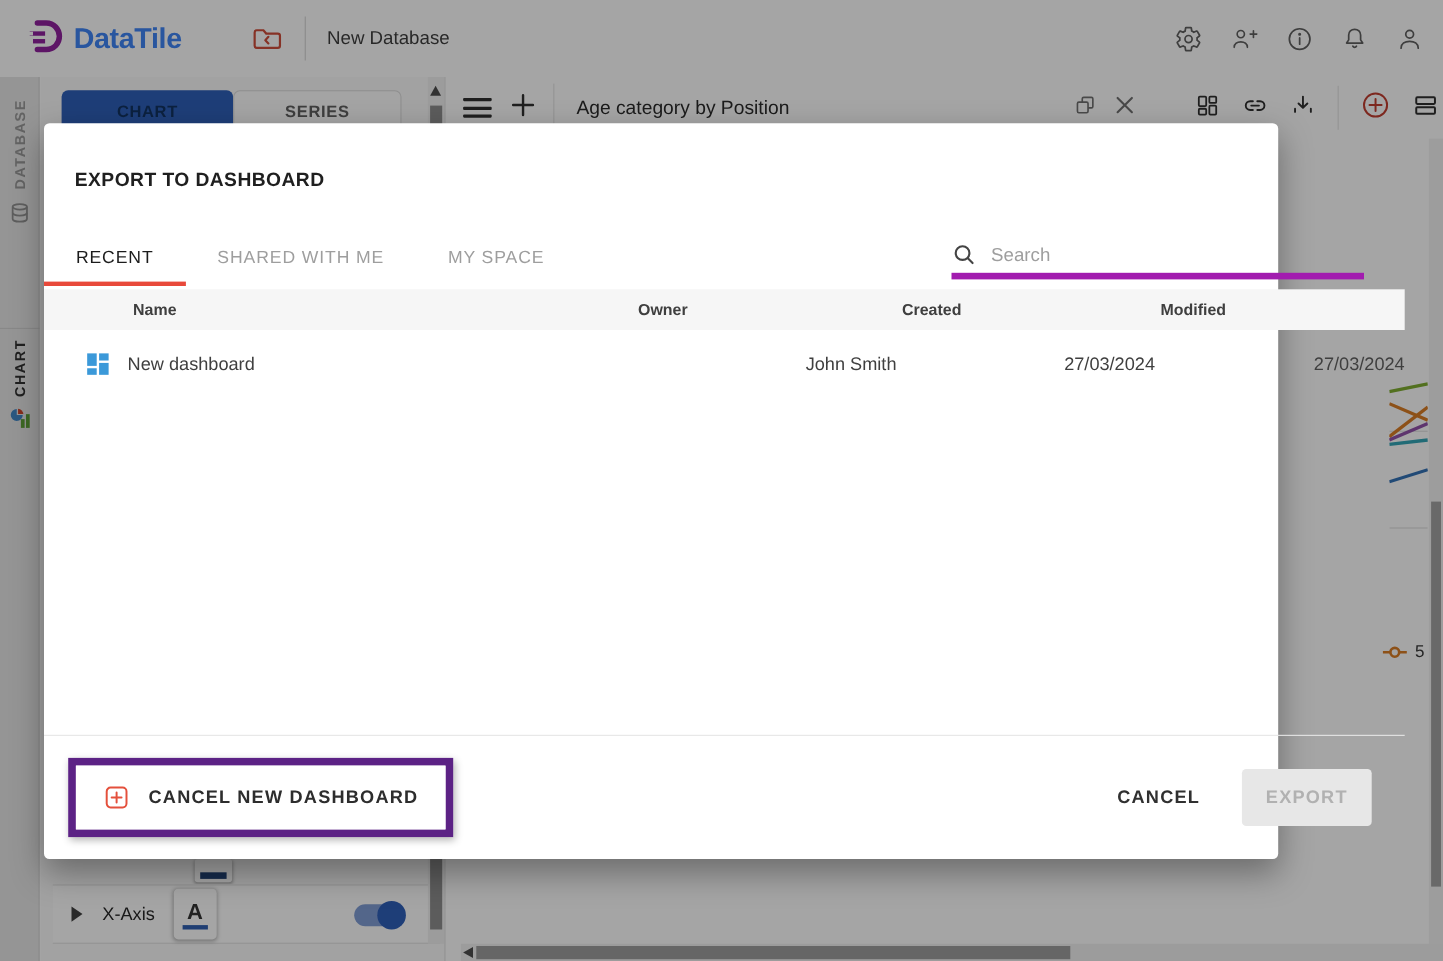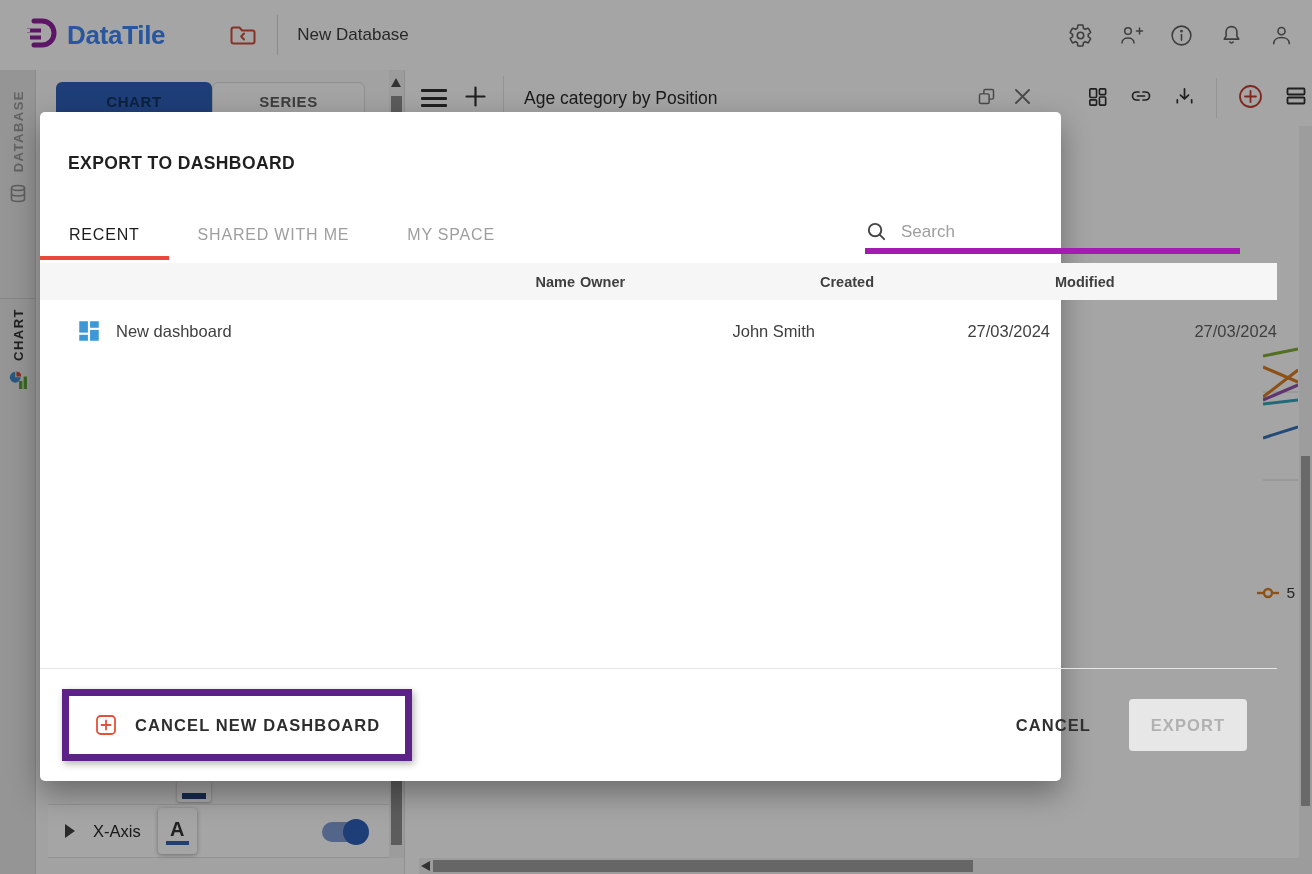--- a/index.html
+++ b/index.html
@@ -85,39 +85,39 @@
   .hscroll { position:absolute; left:14px; bottom:0px; width:894px; height:16px; background:#f1f1f1;
              display:flex; align-items:center; }
   .hscroll .arrow-left { width:0; height:0; border-right:9px solid #4a4a4a;
        border-top:5.5px solid transparent; border-bottom:5.5px solid transparent; margin-left:2px; }
   .hscroll .thumb { margin-left:3px; width:540px; height:12px; background:#9b9b9b; }
 
   
   .dim { position:absolute; inset:0; background:rgba(10,10,10,0.37); z-index:10; }
 
   
-  .modal { position:absolute; left:40px; top:112px; width:1021px; height:669px; background:#fff;
+  .modal { position:absolute; left:40px; top:112px; width:1122px; height:669px; background:#fff;
            border-radius:5px; box-shadow:0 12px 30px rgba(0,0,0,0.35); z-index:20; }
   .m-title { position:absolute; left:28px; top:41px; font-size:17.5px; font-weight:700;
              letter-spacing:0.4px; color:#1f1f1f; }
   .m-tabs { position:absolute; left:0; top:100px; height:48px; display:flex; }
   .m-tab { height:48px; line-height:46px; padding:0 29px; font-size:16px; font-weight:500;
            letter-spacing:0.8px; color:#9e9e9e; position:relative; cursor:default; }
   .m-tab.active { color:#1c1c1c; }
   .m-tab.active::after { content:""; position:absolute; left:0; right:0; bottom:0; height:4px; background:#e8493a; }
   .m-search { position:absolute; left:825px; top:103px; width:375px; height:39px;
               border-bottom:6px solid #a21caf; display:flex; align-items:center; }
   .m-search input { border:none; outline:none; flex:1; font-size:17px; color:#444; margin-left:13px;
                     font-family:"Liberation Sans", sans-serif; background:transparent; }
   .m-search input::placeholder { color:#9e9e9e; }
 
   .m-thead { position:absolute; left:0; top:151px; width:1237px; height:37px; background:#f6f6f6;
              display:grid; grid-template-columns:535px 240px 235px 1fr; align-items:center;
              font-size:14.5px; font-weight:700; color:#3f3f3f; }
-  .m-thead .c1 { padding-left:81px;text-align:right; }
+  .m-thead .c1 { padding-left:81px; }
   .m-thead .c { padding-left:5px; }
   .m-row { position:absolute; left:0; top:188px; width:1237px; height:62px;
            display:grid; grid-template-columns:535px 240px 235px 1fr; align-items:center;
            font-size:16.5px; color:#3f3f3f; }
   .m-row .namecell { padding-left:36px; display:flex; align-items:center; gap:14px; }
   .m-row .c { padding-left:5px;text-align:right; }
 
   .m-footer { position:absolute; left:0; top:556px; width:1237px; height:113px;
               border-top:1px solid #e6e6e6; display:flex; align-items:center; }
   .hl-box { margin-left:22px; border:7px solid #5c2285; background:#fff;

